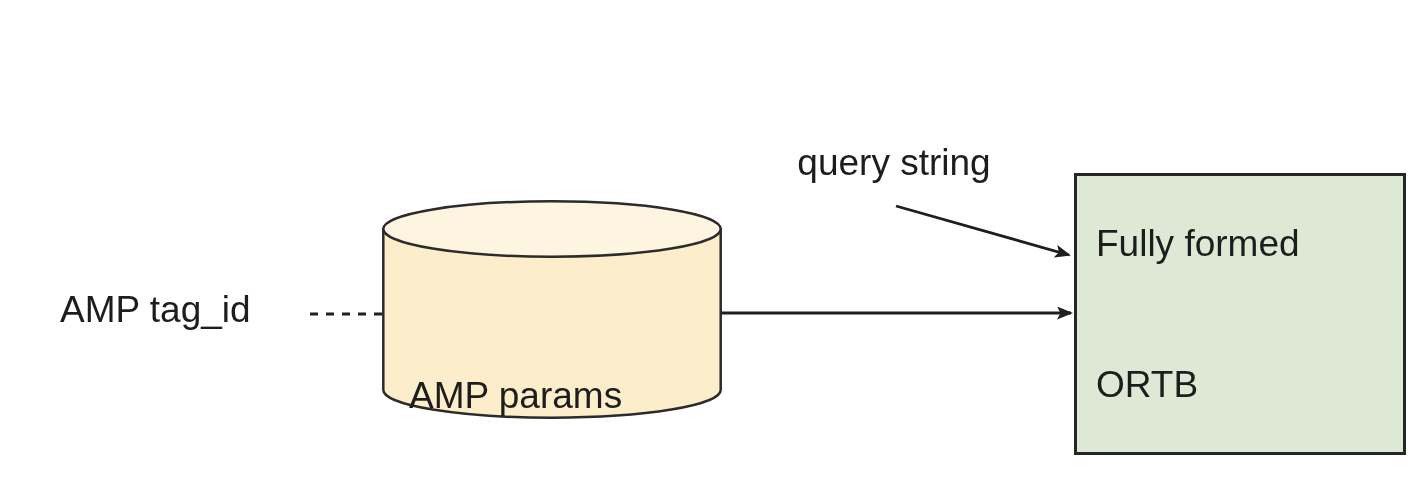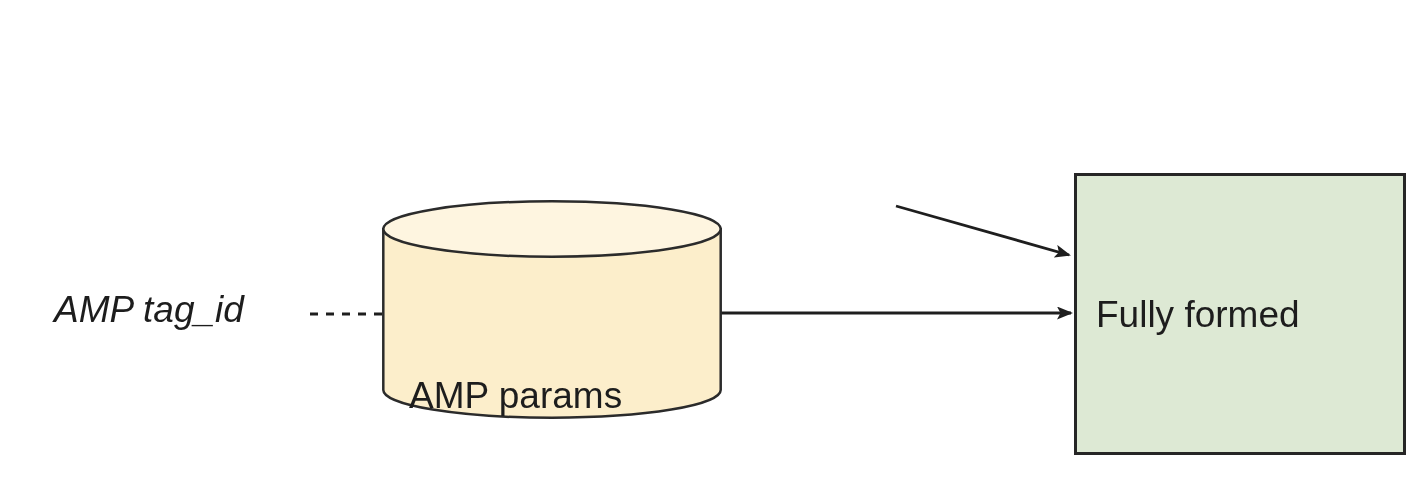--- a/index.html
+++ b/index.html
@@ -22,23 +22,22 @@
     top: 0;
     pointer-events: none;
   }
   .label {
     position: absolute;
     font-size: 37px;
     line-height: 45px;
     white-space: pre;
   }
   .tag-label {
-    left: 54px;
+    left: 60px;
     top: 287px;
-    font-style: italic;
   }
   .query-label {
     left: 734px;
     top: 50px;
     width: 320px;
     text-align: center;
   }
   .cylinder-svg {
     position: absolute;
     left: 382px;
@@ -83,31 +82,33 @@
       </marker>
     </defs>
     <path d="M310,314 L383,314" stroke="#1e1e1e" stroke-width="3" stroke-dasharray="8 8" fill="none"></path>
     <path d="M721,313 L1071,313" stroke="#1e1e1e" stroke-width="2.8" fill="none" marker-end="url(#arrowhead)"></path>
     <path d="M896,206 L1069,255" stroke="#1e1e1e" stroke-width="2.8" fill="none" marker-end="url(#arrowhead)"></path>
   </svg>
 
   <div class="label tag-label">AMP tag_id</div>
 
   <div class="label query-label">
+    <div>query string</div>
   </div>
 
   <svg class="cylinder-svg" width="340" height="219" viewBox="0 0 340 219">
     <path d="M1.3,29 L1.3,190 A168.7,27.7 0 0 0 338.7,190 L338.7,29 Z" stroke="#2b2b2b" stroke-width="2.5" fill="#fceecb"></path>
     <ellipse cx="170" cy="29" rx="168.7" ry="27.7" stroke="#2b2b2b" stroke-width="2.5" fill="#fef5e0"></ellipse>
   </svg>
 
   <div class="cylinder-text">
     <div>AMP params</div>
     
   </div>
 
   <div class="ortb-box">
     <div class="ortb-text">
       <div>Fully formed</div>
+      <div>ORTB</div>
     </div>
   </div>
 
 </div>
 
 </body></html>

